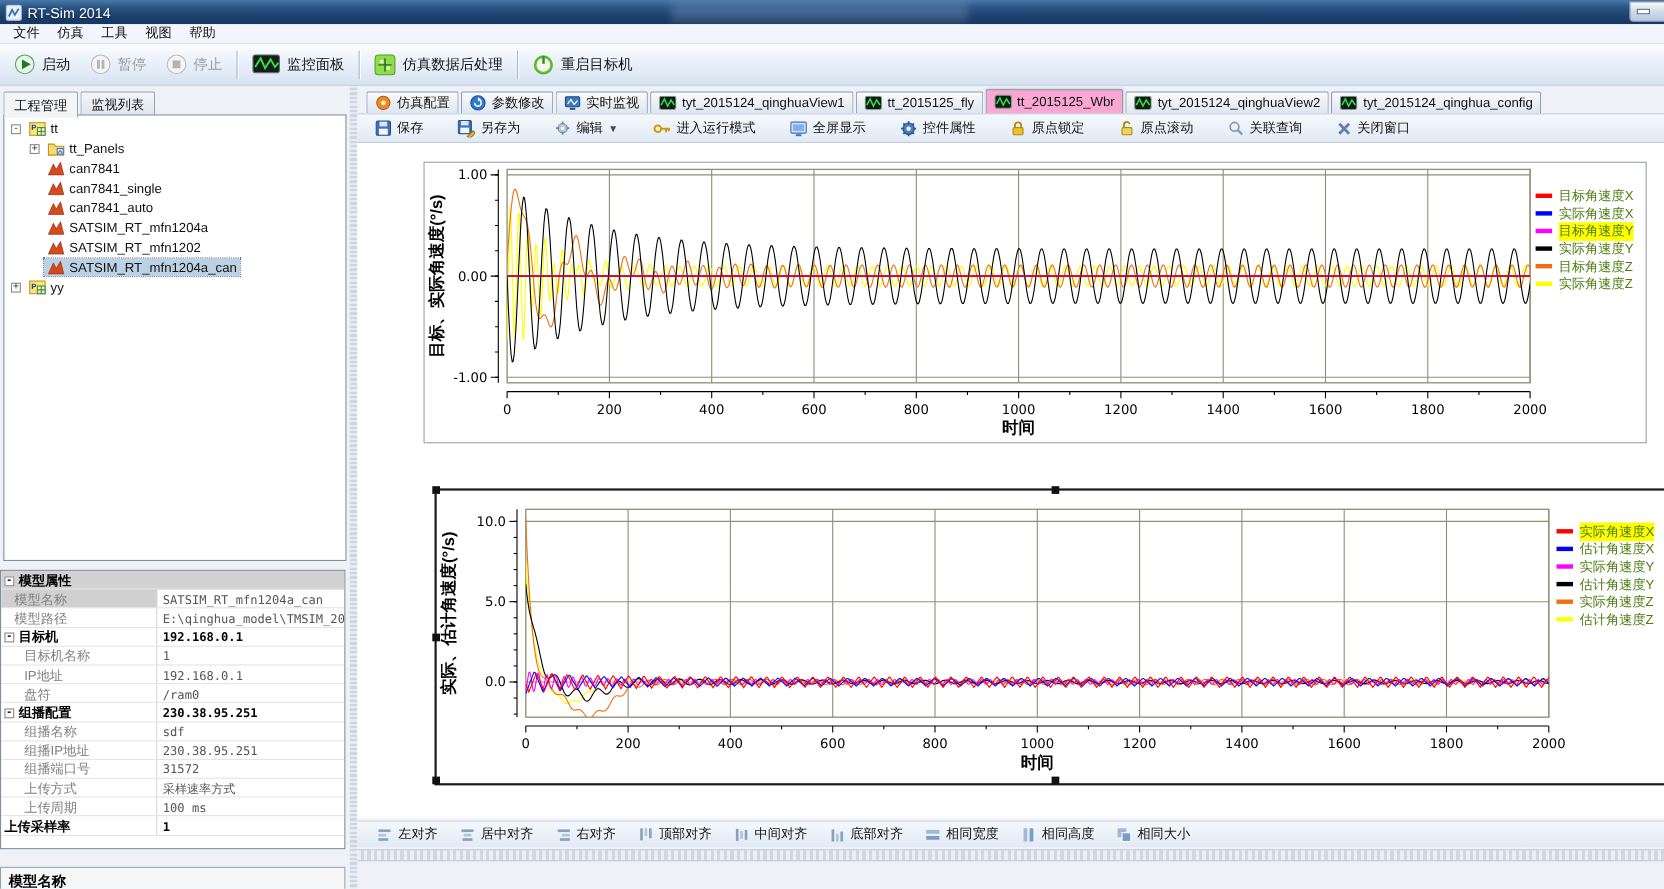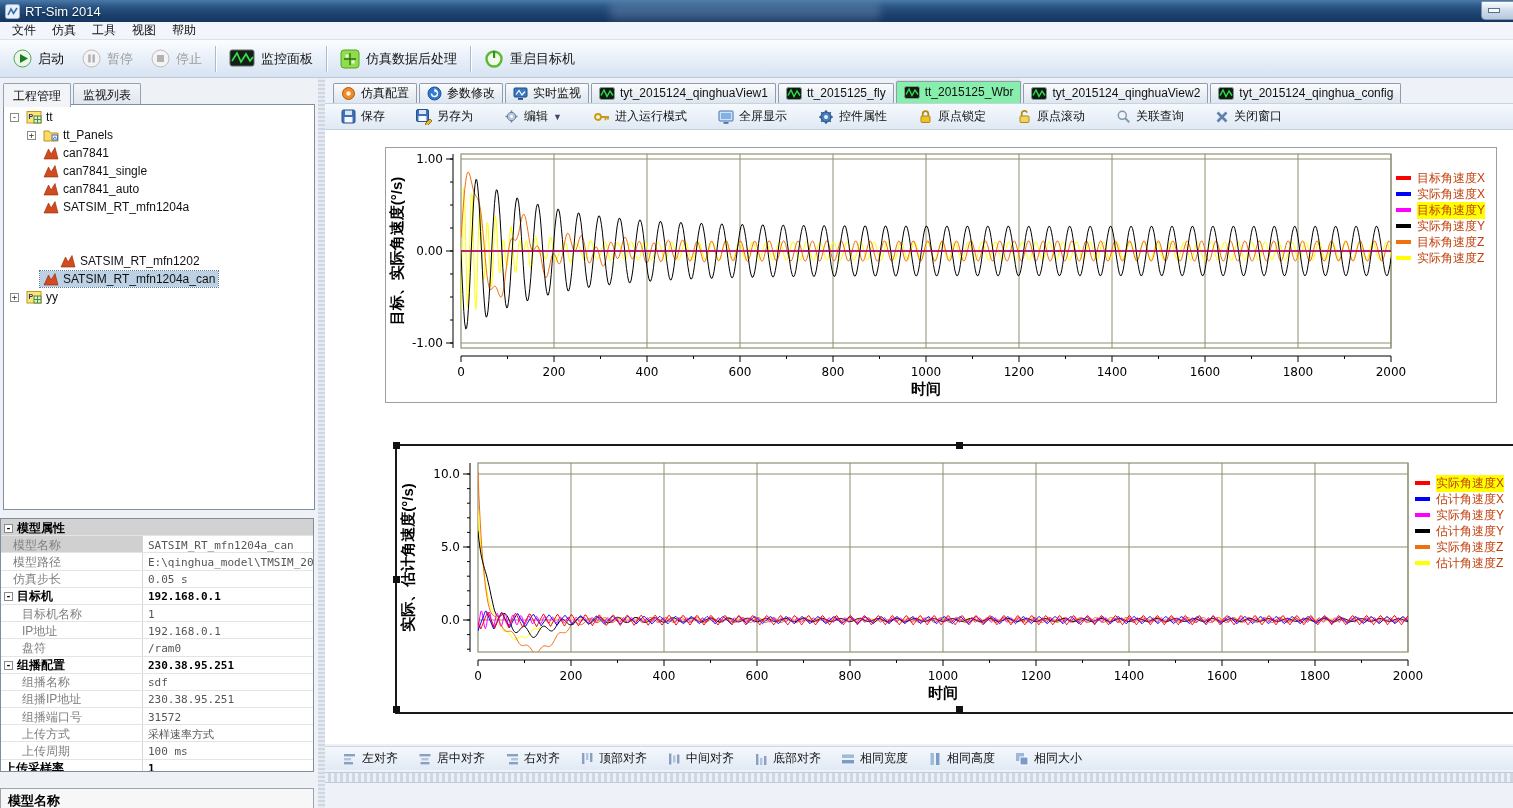--- a/index.html
+++ b/index.html
@@ -67,35 +67,35 @@
   .desc-title { font-weight:bold; font-size:13px; color:#000; }
   
   .splitter-v { position:absolute; top:78px; left:318px; width:7px; height:730px;
     background:repeating-linear-gradient(0deg,#e6ebf2 0 2px,#cdd6e2 2px 4px); }
   
   .main { position:absolute; top:78px; left:325px; width:1188px; height:730px; background:#eef2f8; }
   .main-tabs { position:absolute; top:4px; left:8px; height:21px; display:flex; align-items:flex-end; }
   .mtab { display:flex; align-items:center; gap:5px; padding:2px 7px 3px; border:1px solid #8e9dae;
     border-bottom:none; background:linear-gradient(#fafbfd,#dde5ee); border-radius:2px 2px 0 0;
     margin-right:2px; white-space:nowrap; height:20px; }
-  .mtab.active { background:#86efac; height:22px; z-index:3; box-shadow:0 -1px 2px rgba(0,0,0,.12); }
+  .mtab.active { background:#f9a8d4; height:22px; z-index:3; box-shadow:0 -1px 2px rgba(0,0,0,.12); }
   .toolbar2 { position:absolute; top:25px; left:0; width:100%; height:27px;
     background:linear-gradient(#f5f9fd,#e0e9f4); border-top:1px solid #c6d3e2;
     border-bottom:1px solid #c2cfde; display:flex; align-items:center; padding-left:10px; gap:19px; }
   .t2btn { display:flex; align-items:center; gap:5px; padding:3px 6px; border-radius:2px; }
   .caret { font-size:9px; color:#446; }
   
   .canvas { position:absolute; top:52px; left:0; width:100%; height:614px; background:#fff; }
   .chart-panel { position:absolute; background:#fff; }
   .chart1 { left:60px; top:17px; width:1112px; height:256px; border:1px solid #9aa0a8; }
   .chart2 { left:70px; top:314px; width:1127px; height:270px; border:2px solid #1a1a1a; }
   .legend { position:absolute; }
   .litem { display:flex; align-items:center; gap:6px; height:16px; white-space:nowrap; }
   .swatch { width:15px; height:4px; flex:none; }
-  .litem .lbl { color:#c2410c; }
+  .litem .lbl { color:#4d7c0f; }
   .litem .lbl.hl { background:#ffff00; }
   .handle { position:absolute; width:7px; height:7px; background:#111; }
   
   .alignbar { position:absolute; top:668px; left:0; width:100%; height:24px;
     background:linear-gradient(#f4f8fc,#e1eaf5); border-top:1px solid #cdd8e4;
     display:flex; align-items:center; padding-left:12px; gap:8px; }
   .stripe { position:absolute; top:694px; left:0; width:100%; height:11px;
     background:repeating-linear-gradient(90deg,#eceff5 0 3px,#cfd7e2 3px 6px);
     border-top:1px solid #bfcbd9; border-bottom:1px solid #bfcbd9; }
   .bottombar { position:absolute; top:707px; left:0; width:100%; height:23px;
@@ -260,21 +260,21 @@
         <span class="exp-spacer"></span>
         <span class="lblwrap">
           <span class="icon">
             <svg width="16" height="14">
               <path d="M1 13L5.5 3l2.6 5L12 1.5 15 13z" fill="#d44a1e" stroke="#8f2a0a" stroke-width="0.6"></path>
             </svg>
           </span>
           <span>SATSIM_RT_mfn1204a</span>
         </span>
       </div>
-      <div class="tree-row" style="padding-left: 40px; margin-top: 36px;">
+      <div class="tree-row" style="padding-left: 23px;">
         <span class="exp-spacer"></span>
         <span class="lblwrap">
           <span class="icon">
             <svg width="16" height="14">
               <path d="M1 13L5.5 3l2.6 5L12 1.5 15 13z" fill="#d44a1e" stroke="#8f2a0a" stroke-width="0.6"></path>
             </svg>
           </span>
           <span>SATSIM_RT_mfn1202</span>
         </span>
       </div>
@@ -316,26 +316,20 @@
         <div class="plabel" style="padding-left: 12px;">
           <span>模型名称</span>
         </div>
         <div class="pvalue">SATSIM_RT_mfn1204a_can</div>
       </div>
       <div class="prow item">
         <div class="plabel" style="padding-left: 12px;">
           <span>模型路径</span>
         </div>
         <div class="pvalue">E:\qinghua_model\TMSIM_2015</div>
-      </div>
-      <div class="prow item">
-        <div class="plabel" style="padding-left: 12px;">
-          <span>仿真步长</span>
-        </div>
-        <div class="pvalue">0.05 s</div>
       </div>
       <div class="prow group">
         <div class="plabel" style="padding-left: 3px;">
           <span class="pexp">-</span>
           <span>目标机</span>
         </div>
         <div class="pvalue">192.168.0.1</div>
       </div>
       <div class="prow item">
         <div class="plabel" style="padding-left: 21px;">

